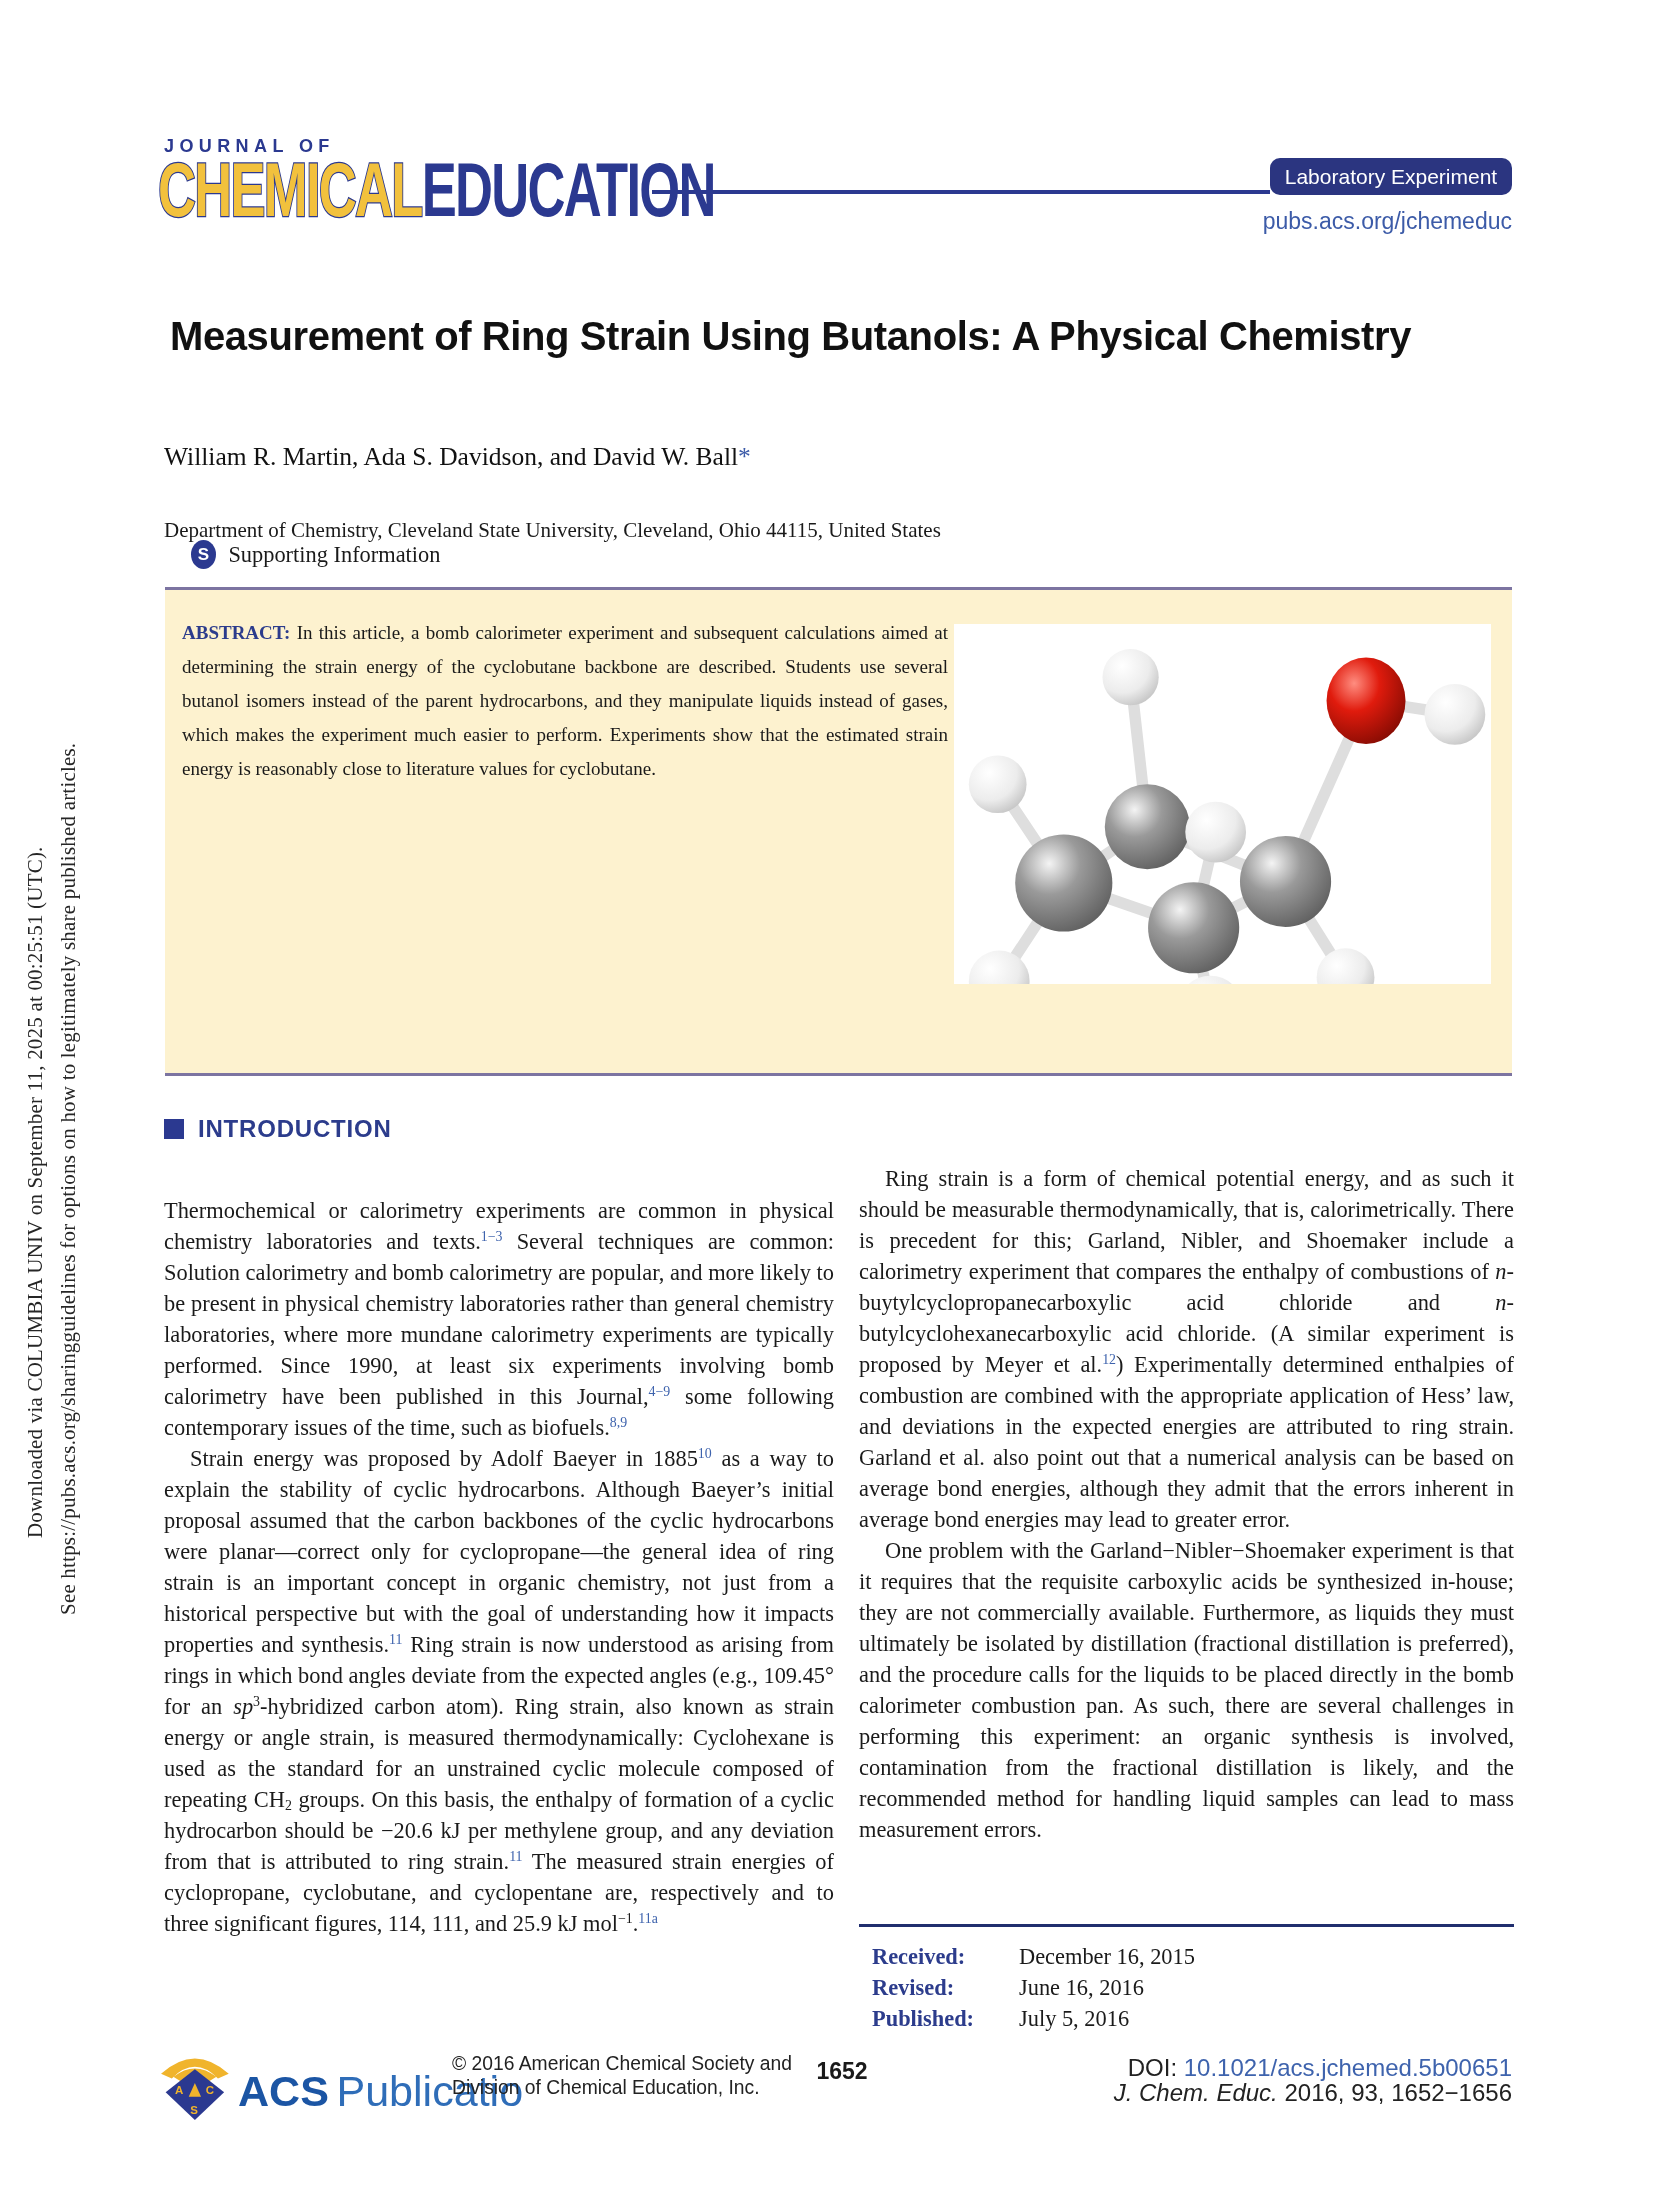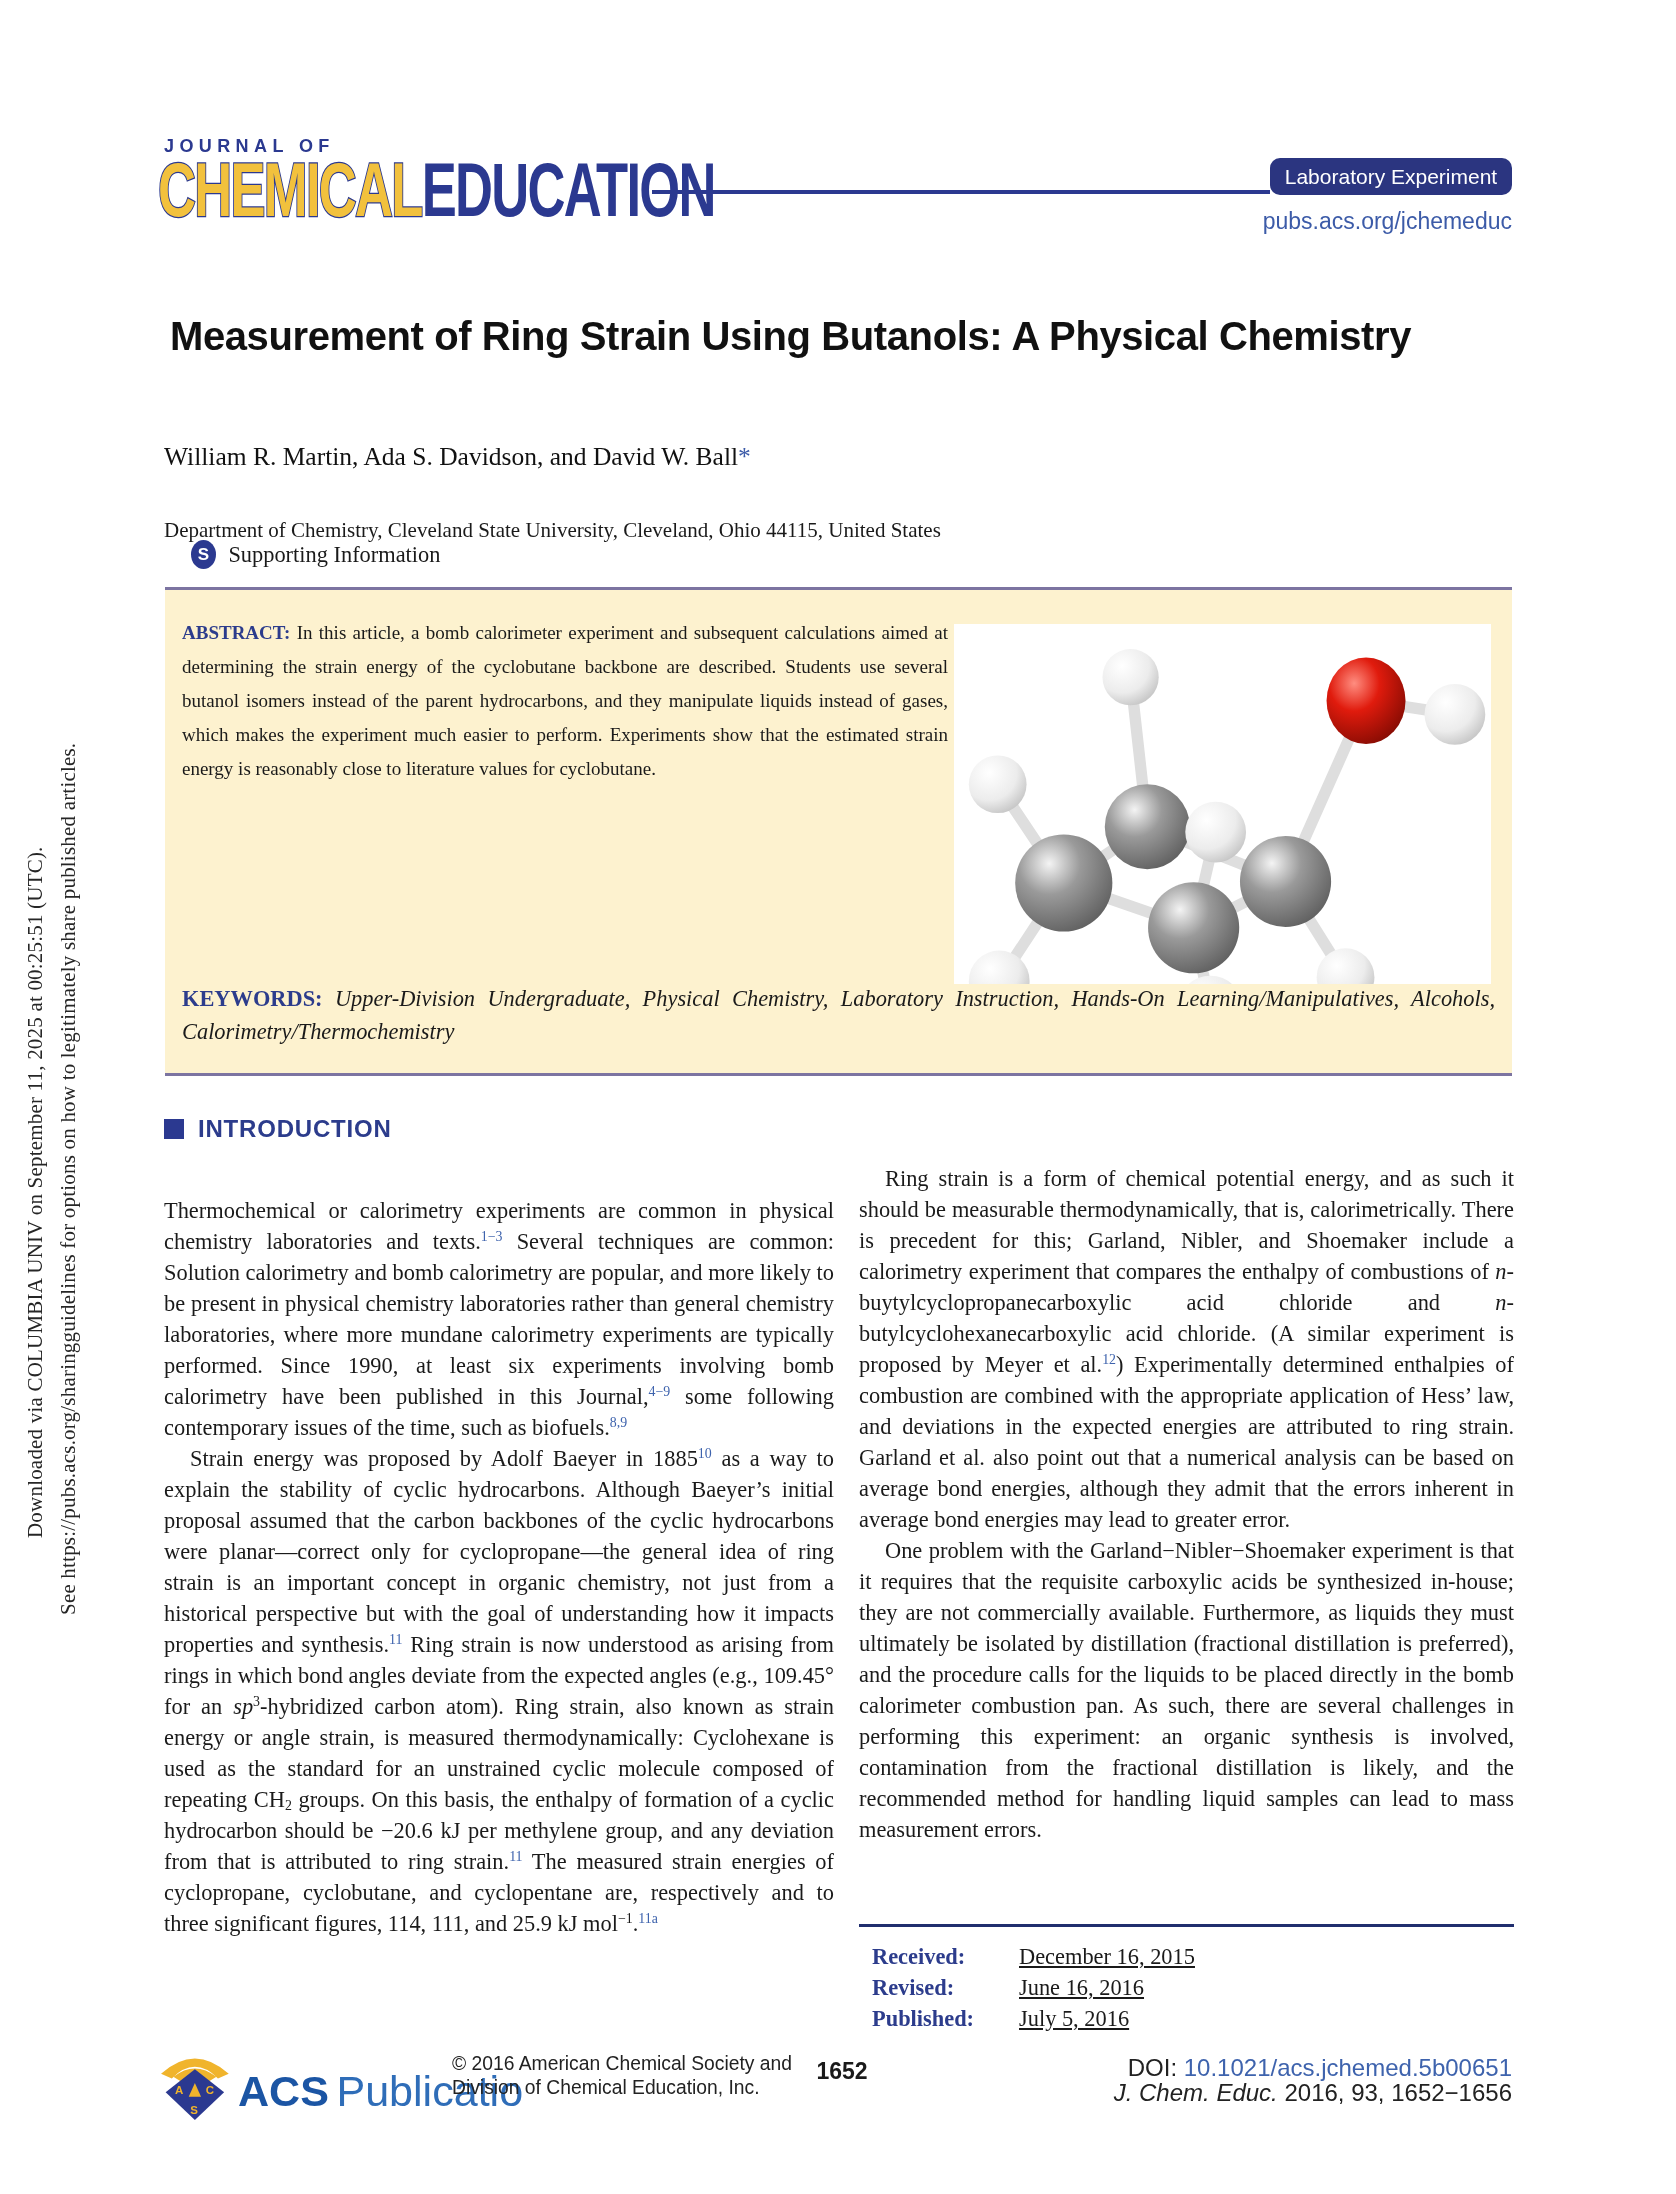--- a/index.html
+++ b/index.html
@@ -57,21 +57,21 @@
   
   .col{font-size:22.4px; line-height:31px; text-align:justify;}
   .para{margin:0;}
   .para.ind{text-indent:26px;}
   sup{font-size:0.62em; vertical-align:0.55em; line-height:0;}
   sub{font-size:0.62em; vertical-align:-0.2em; line-height:0;}
   sup.ref{color:#3e63ad;}
 
   
   .dates-rule{background:#202e6e; height:3.1px;}
-  .date-row{font-size:22.4px; line-height:31px;text-decoration:underline;}
+  .date-row{font-size:22.4px; line-height:31px;}
   .date-label{display:inline-block; width:147px; font-weight:bold; color:#2c3c8c;}
 
   
   .copyright{font-family:"Liberation Sans",sans-serif; font-size:19.3px; line-height:24px; color:#222;}
   .pagenum{font-family:"Liberation Sans",sans-serif; font-weight:bold; font-size:23px; text-align:center;}
   .doi-block{font-family:"Liberation Sans",sans-serif; font-size:24px; line-height:25px;
     text-align:right; color:#222;}
   .doi-block .link{color:#3e63ad; text-decoration:none;}
   .cite-j{font-style:italic;}
 </style>
@@ -145,21 +145,20 @@
         <circle cx="54" cy="470" r="40"></circle>
         <circle cx="332" cy="505" r="42"></circle>
         <circle cx="339" cy="274" r="40"></circle>
         <circle cx="510" cy="465" r="38"></circle>
         <circle cx="654" cy="119" r="40"></circle>
       </g>
       <ellipse cx="537" cy="101" rx="52" ry="57" fill="url(#gO)"></ellipse>
     </svg>
   </div>
 
-  <div class="abs keywords" style="left:17px; top:392px; width:1313px;"><span class="lab">KEYWORDS:</span> <span>Upper-Division Undergraduate, Physical Chemistry, Laboratory Instruction, Hands-On Learning/Manipulatives, Alcohols, Calorimetry/Thermochemistry</span></div>
 </div>
 
 <div class="abs sec-head" style="left:164px; top:1115px;">
   <span class="sec-sq"></span>
   <span class="sec-title">INTRODUCTION</span>
 </div>
 
 <div id="left-col" class="abs col" style="left:164px; top:1163px; width:670px;margin-top:32px;">
     <p class="para">Thermochemical or calorimetry experiments are common in physical chemistry laboratories and texts.<sup class="ref">1−3</sup> Several techniques are common: Solution calorimetry and bomb calorimetry are popular, and more likely to be present in physical chemistry laboratories rather than general chemistry laboratories, where more mundane calorimetry experiments are typically performed. Since 1990, at least six experiments involving bomb calorimetry have been published in this Journal,<sup class="ref">4−9</sup> some following contemporary issues of the time, such as biofuels.<sup class="ref">8,9</sup></p>
     <p class="para ind">Strain energy was proposed by Adolf Baeyer in 1885<sup class="ref">10</sup> as a way to explain the stability of cyclic hydrocarbons. Although Baeyer’s initial proposal assumed that the carbon backbones of the cyclic hydrocarbons were planar—correct only for cyclopropane—the general idea of ring strain is an important concept in organic chemistry, not just from a historical perspective but with the goal of understanding how it impacts properties and synthesis.<sup class="ref">11</sup> Ring strain is now understood as arising from rings in which bond angles deviate from the expected angles (e.g., 109.45° for an <i>sp</i><sup>3</sup>-hybridized carbon atom). Ring strain, also known as strain energy or angle strain, is measured thermodynamically: Cyclohexane is used as the standard for an unstrained cyclic molecule composed of repeating CH<sub>2</sub> groups. On this basis, the enthalpy of formation of a cyclic hydrocarbon should be −20.6 kJ per methylene group, and any deviation from that is attributed to ring strain.<sup class="ref">11</sup> The measured strain energies of cyclopropane, cyclobutane, and cyclopentane are, respectively and to three significant figures, 114, 111, and 25.9 kJ mol<sup>−1</sup>.<sup class="ref">11a</sup></p>

